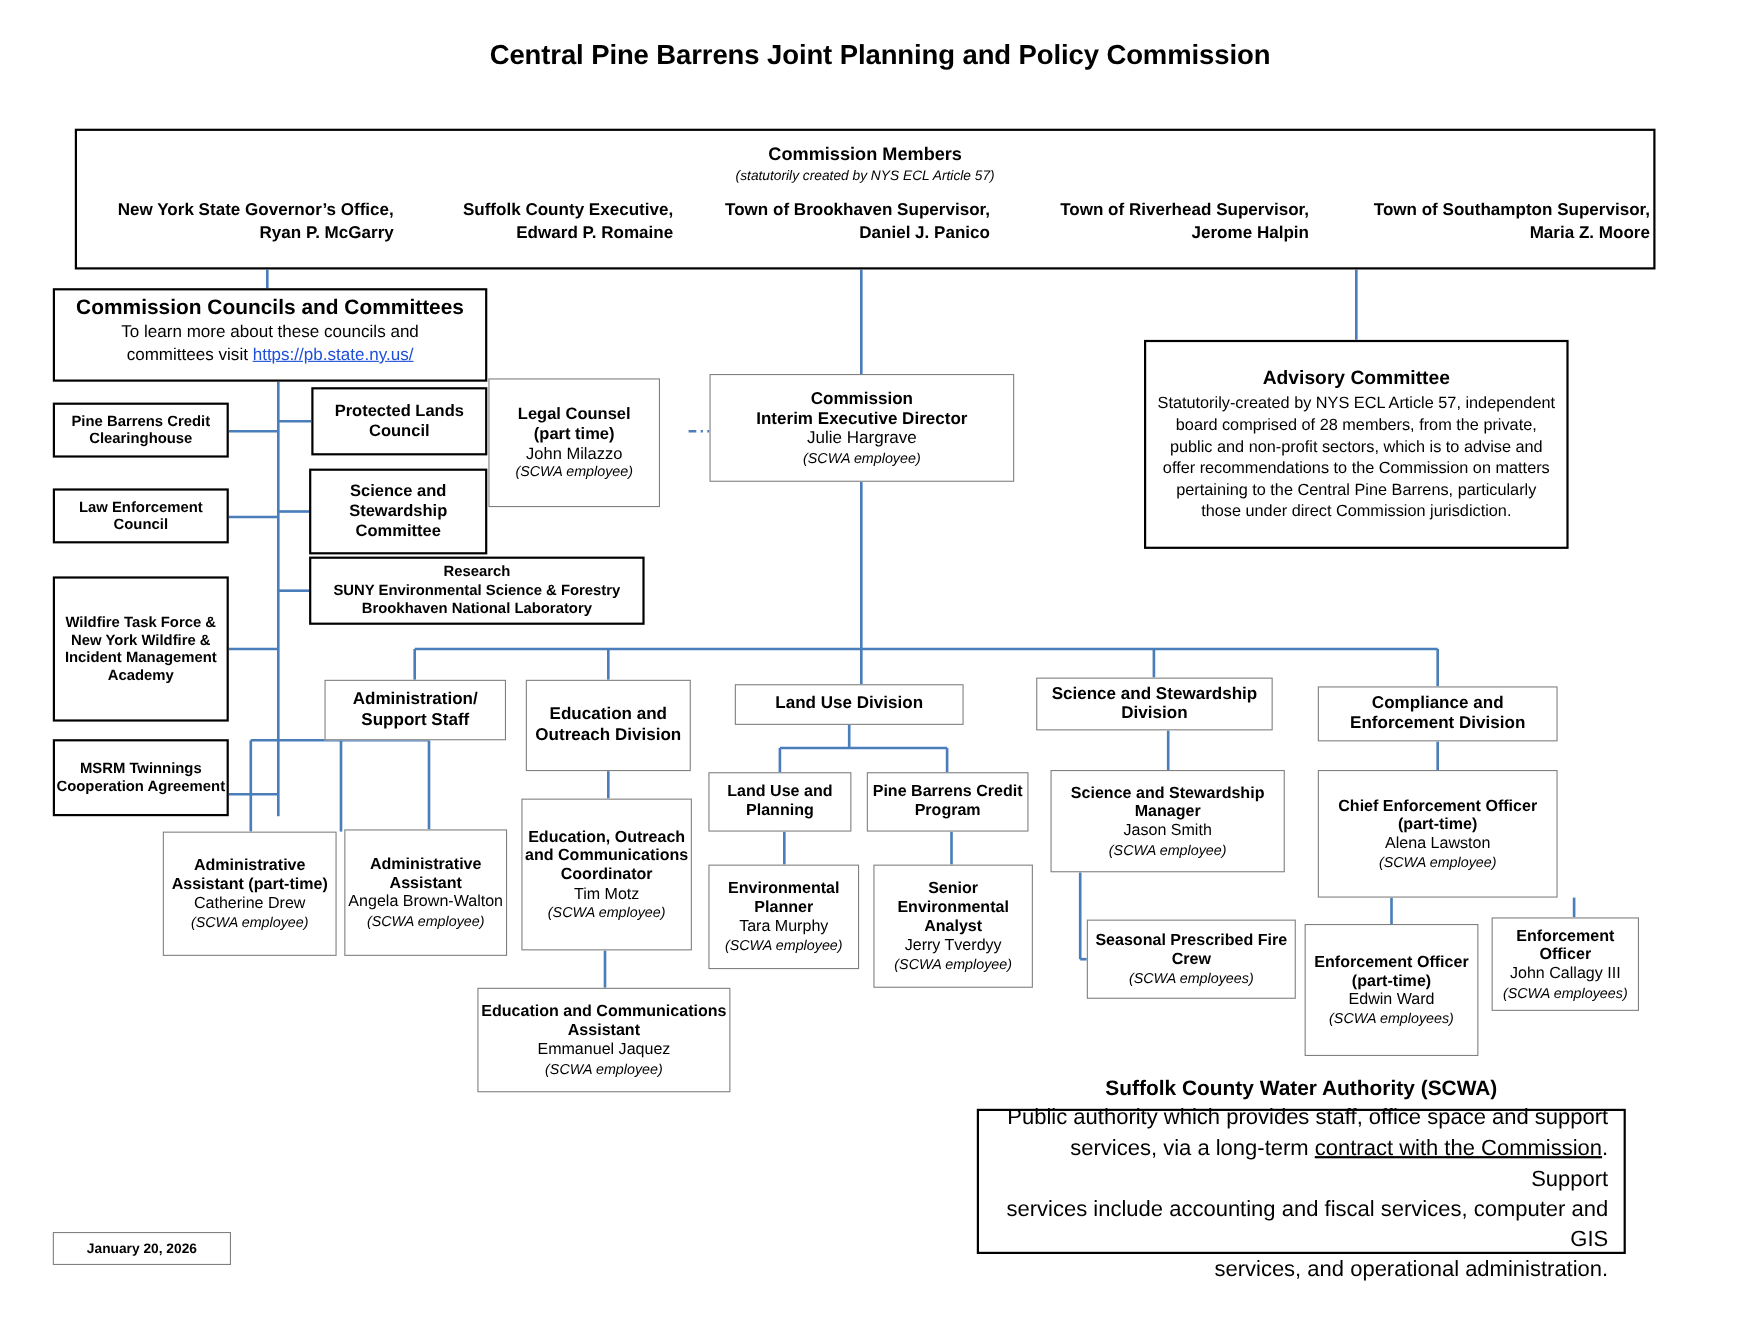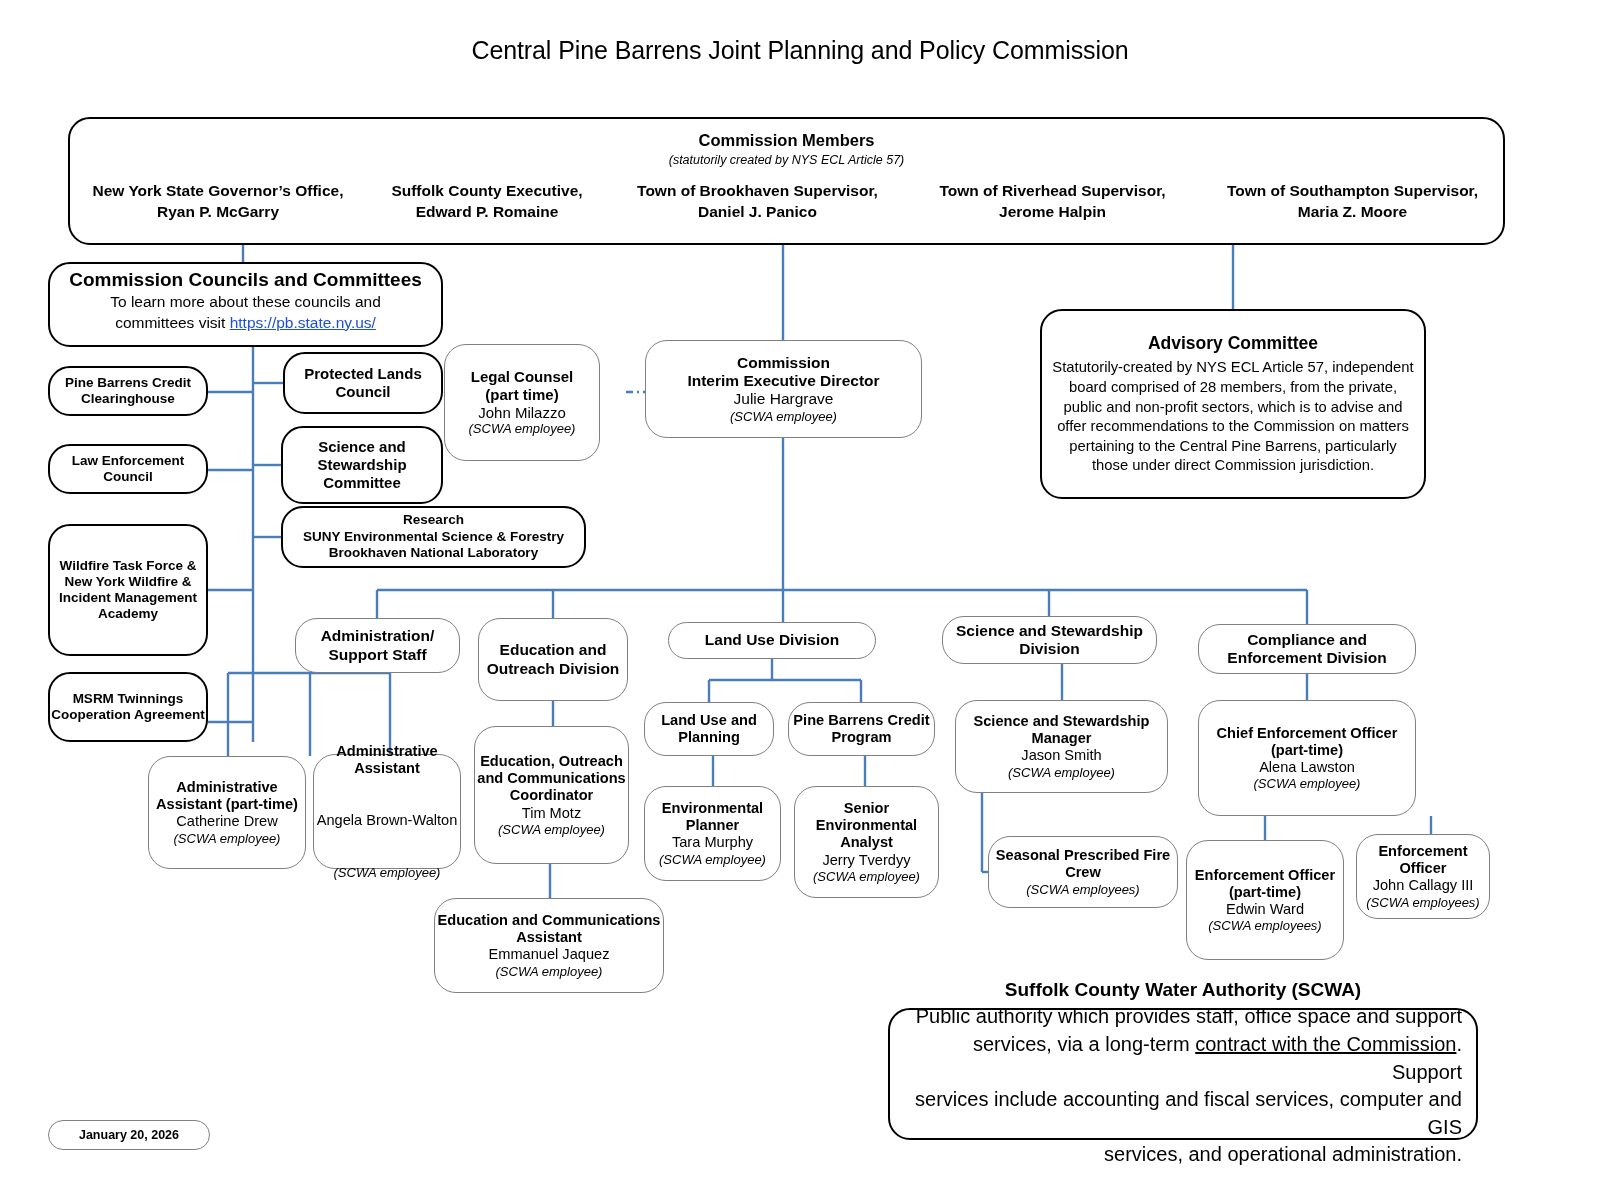--- a/index.html
+++ b/index.html
@@ -9,39 +9,39 @@
     font-family:"Liberation Sans", sans-serif;
     color:#000000;
     position:relative;
     overflow:hidden;
   }
   .canvas{position:absolute;left:0;top:0;width:1600px;height:1200px;}
   svg.lines{position:absolute;left:0;top:0;width:1600px;height:1200px;pointer-events:none;}
 
   .box{position:absolute;box-sizing:border-box;background:#fff;
        display:flex;flex-direction:column;align-items:center;justify-content:center;
-       text-align:center;line-height:1.18;border-radius:22px;}
+       text-align:center;line-height:1.18;}
   .b-thin{border:1.4px solid #808080;}
   .b-med{border:2px solid #000;}
 
   .ttl{font-weight:bold;}
   .nm{font-weight:normal;}
   .it{font-style:italic;font-size:13px;}
   .lnk{color:#1d4ed8;text-decoration:underline;}
 
   #page-title{position:absolute;left:0;top:36px;width:1600px;text-align:center;
-     font-size:25px;font-weight:normal;letter-spacing:-0.1px;}
+     font-size:25px;font-weight:bold;letter-spacing:-0.1px;}
   #page-subtitle{position:absolute;left:0;top:68px;width:1600px;text-align:center;
      font-size:14.5px;font-style:italic;}
 
   
   #commission-members{left:68px;top:117px;width:1437px;height:128px;}
   #cm-head{position:absolute;top:12px;left:0;width:100%;text-align:center;font-weight:bold;font-size:16.5px;}
   #cm-sub{position:absolute;top:34px;left:0;width:100%;text-align:center;font-style:italic;font-size:12.5px;}
-  .cm-member{position:absolute;top:62px;font-weight:bold;font-size:15.5px;text-align:center;line-height:1.35;}
+  .cm-member{position:absolute;top:62px;font-weight:bold;font-size:15.5px;text-align:right;line-height:1.35;}
 
   
   #councils-header{left:48px;top:262px;width:395px;height:85px;align-items:stretch;justify-content:flex-start;padding-top:3px;}
   #councils-header .h{font-weight:bold;font-size:19px;text-align:center;margin-top:2px;}
   #councils-header .l{font-size:15.5px;text-align:center;margin-top:2px;}
 
   .left-card{font-weight:bold;font-size:13.5px;}
   #pbc-clearinghouse{left:48px;top:366px;width:160px;height:50px;}
   #law-enforcement-council{left:48px;top:444px;width:160px;height:50px;}
   #wildfire-task-force{left:48px;top:524px;width:160px;height:132px;font-size:13.5px;}
@@ -61,21 +61,21 @@
   .division{font-size:15.5px;}
   #division-admin{left:295px;top:618px;width:165px;height:55px;}
   #division-education{left:478px;top:618px;width:150px;height:83px;}
   #division-landuse{left:668px;top:622px;width:208px;height:37px;}
   #division-science{left:942px;top:616px;width:215px;height:48px;}
   #division-compliance{left:1198px;top:624px;width:218px;height:50px;}
 
   
   .staff{font-size:14.6px;}
   #admin-assistant-pt{left:148px;top:756px;width:158px;height:113px;}
-  #admin-assistant{left:313px;top:754px;width:148px;height:115px;gap:35px;}
+  #admin-assistant{left:313px;top:754px;width:148px;height:115px;}
   #eoc-coordinator{left:474px;top:726px;width:155px;height:138px;}
   #ed-comm-assistant{left:434px;top:898px;width:230px;height:95px;}
   #land-use-planning{left:644px;top:702px;width:130px;height:54px;}
   #pbc-program{left:788px;top:702px;width:147px;height:54px;}
   #environmental-planner{left:644px;top:786px;width:137px;height:95px;}
   #senior-env-analyst{left:794px;top:786px;width:145px;height:112px;}
   #science-manager{left:955px;top:700px;width:213px;height:93px;}
   #fire-crew{left:988px;top:836px;width:190px;height:72px;}
   #chief-enforcement{left:1198px;top:700px;width:218px;height:116px;}
   #enforcement-officer-pt{left:1186px;top:840px;width:158px;height:120px;}

